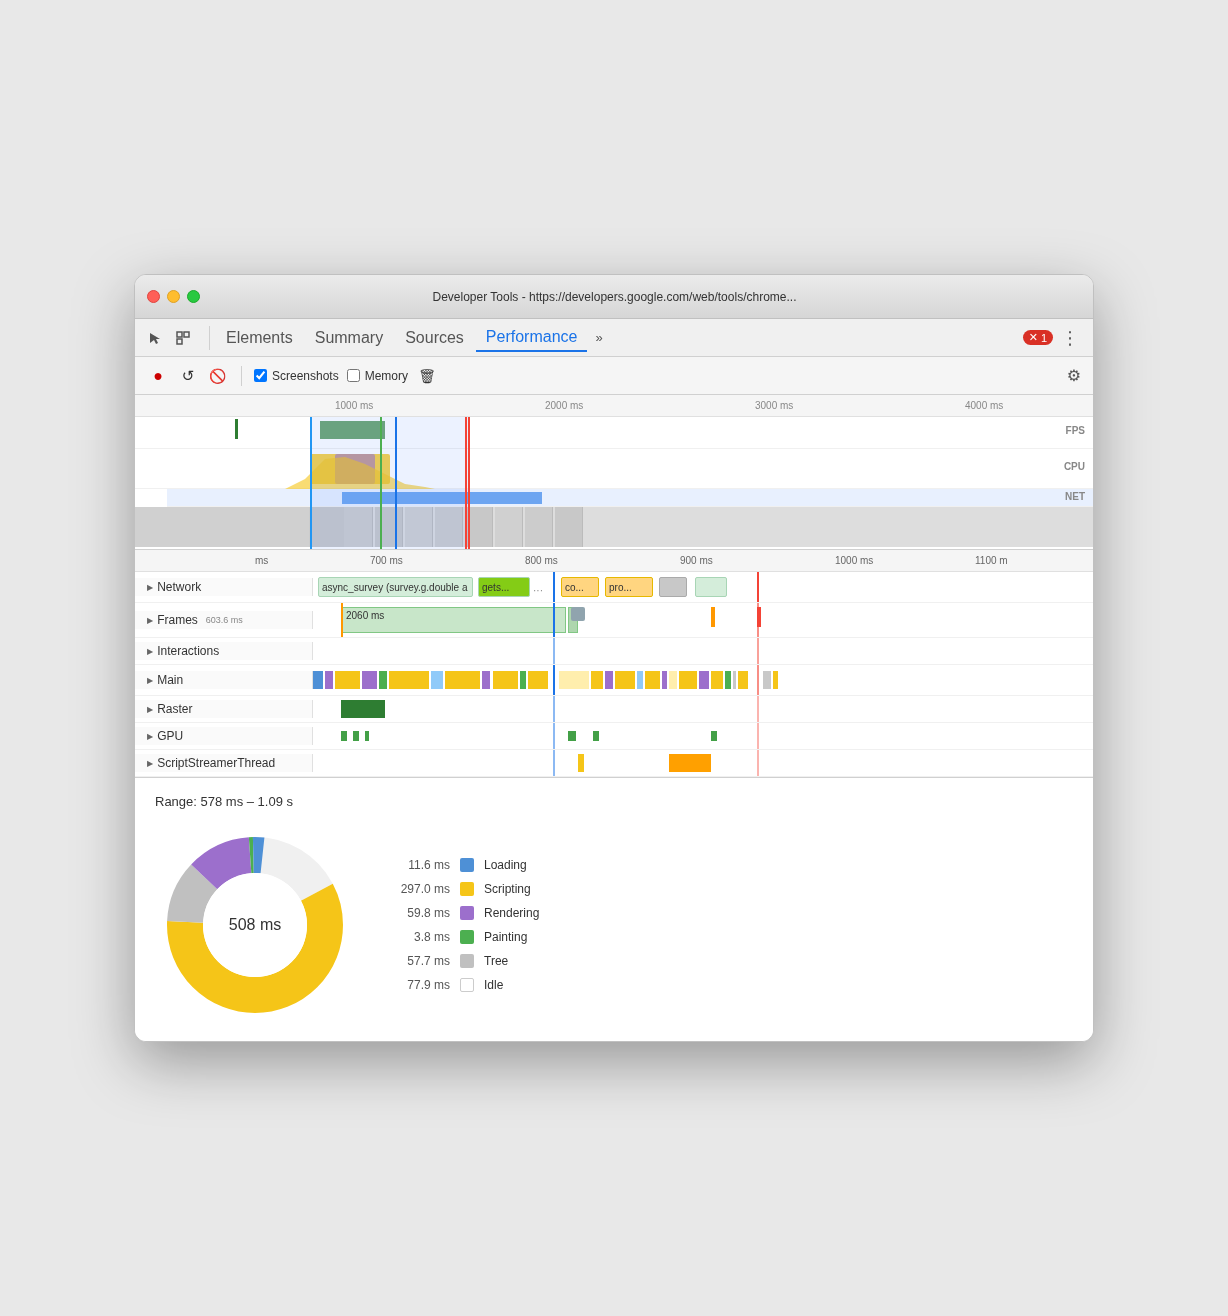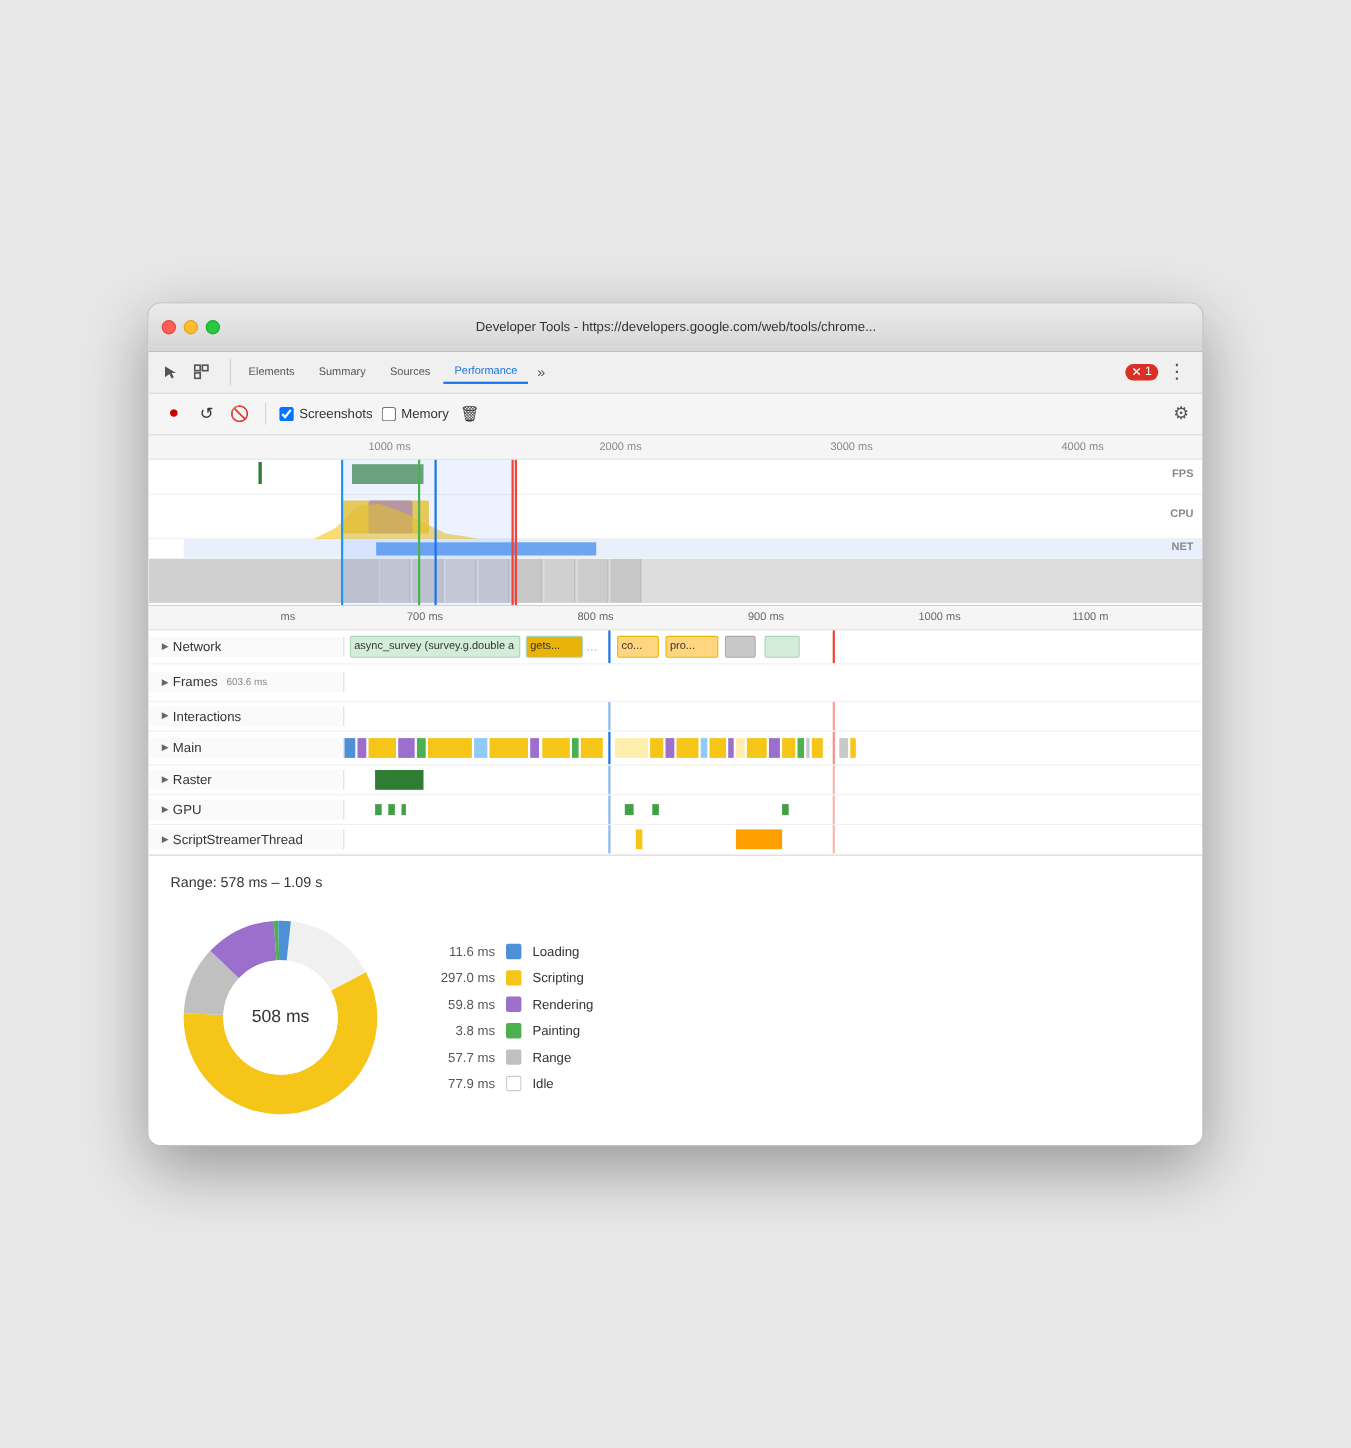--- a/index.html
+++ b/index.html
@@ -81,21 +81,21 @@
       color: #555;
     }
     .tab-divider {
       width: 1px;
       height: 24px;
       background: #d0d0d0;
       margin: 0 4px;
     }
     .tab {
       padding: 4px 10px;
-      font-size: 10px;
+      font-size: 16px;
       color: #555;
       cursor: pointer;
       border-radius: 3px;
       white-space: nowrap;
     }
     .tab.active {
       color: #1a73e8;
       border-bottom: 2px solid #1a73e8;
       border-radius: 0;
     }
@@ -523,21 +523,21 @@
 
     <div class="track-row network">
       <div class="track-label">
         <span class="triangle">▶</span>
         <span>Network</span>
       </div>
       <div class="track-content" style="height:30px;position:relative;">
 
         <div class="bar" style="left:5px;width:155px;background:#d4edda;border:1px solid #a8d5b5;top:5px;height:20px;font-size:10px;">async_survey (survey.g.double a</div>
 
-        <div class="bar" style="left:165px;width:52px;background:#eab308;border:1px solid #a8d5b5;top:5px;height:20px;font-size:10px;">gets...</div>
+        <div class="bar" style="left:165px;width:52px;background:#84cc16;border:1px solid #a8d5b5;top:5px;height:20px;font-size:10px;">gets...</div>
 
         <div style="position:absolute;left:220px;top:13px;font-size:10px;color:#888;">···</div>
 
         <div class="bar" style="left:248px;width:38px;background:#ffd580;border:1px solid #e6b800;top:5px;height:20px;font-size:10px;">co...</div>
 
         <div class="bar" style="left:292px;width:48px;background:#ffd580;border:1px solid #e6b800;top:5px;height:20px;font-size:10px;">pro...</div>
 
         <div class="bar" style="left:346px;width:28px;background:#c8c8c8;border:1px solid #aaa;top:5px;height:20px;"></div>
 
         <div class="bar" style="left:382px;width:32px;background:#d4edda;border:1px solid #a8d5b5;top:5px;height:20px;"></div>
@@ -546,20 +546,37 @@
 
         <div class="vline" style="left:444px;background:#f44336;"></div>
       </div>
     </div>
 
     <div class="track-row frames">
       <div class="track-label">
         <span class="triangle">▶</span>
         <span>Frames</span>
         <span style="font-size:9px;color:#888;margin-left:4px;">603.6 ms</span>
+      </div>
+      <div class="track-content" style="height:34px;position:relative;">
+
+        <div style="position:absolute;left:28px;top:4px;width:225px;height:26px;background:#c8e6c9;border:1px solid #81c784;font-size:10px;padding:2px 4px;color:#333;overflow:hidden;">2060 ms</div>
+
+        <div style="position:absolute;left:255px;top:4px;width:10px;height:26px;background:#aed6ae;border:1px solid #81c784;"></div>
+
+        <div style="position:absolute;left:240px;top:0;height:34px;width:2px;background:#1a73e8;"></div>
+
+        <div style="position:absolute;left:28px;top:0;height:34px;width:2px;background:#ff9800;border-left:2px dashed #ff9800;"></div>
+
+        <div style="position:absolute;left:258px;top:4px;width:14px;height:14px;background:#90a4ae;border-radius:2px;"></div>
+
+        <div style="position:absolute;left:444px;top:4px;width:4px;height:20px;background:#f44336;"></div>
+
+        <div style="position:absolute;left:398px;top:4px;width:4px;height:20px;background:#ff9800;"></div>
+        <div class="vline" style="left:444px;background:#f44336;opacity:0.6;"></div>
       </div>
     </div>
 
     <div class="track-row interactions">
       <div class="track-label">
         <span class="triangle">▶</span>
         <span>Interactions</span>
       </div>
       <div class="track-content" style="height:24px;position:relative;">
         <div class="vline" style="left:240px;background:#1a73e8;opacity:0.5;"></div>
@@ -704,21 +721,21 @@
 
           <div class="legend-item">
             <span class="legend-ms">3.8 ms</span>
             <span class="legend-color" style="background:#4caf50;"></span>
             <span class="legend-name">Painting</span>
           </div>
 
           <div class="legend-item">
             <span class="legend-ms">57.7 ms</span>
             <span class="legend-color" style="background:#c0c0c0;"></span>
-            <span class="legend-name">Range</span>
+            <span class="legend-name">Tree</span>
           </div>
 
           <div class="legend-item">
             <span class="legend-ms">77.9 ms</span>
             <span class="legend-color" style="background:#ffffff;border:1px solid #ccc;"></span>
             <span class="legend-name">Idle</span>
           </div>
         </div>
       </div>
     </div>

